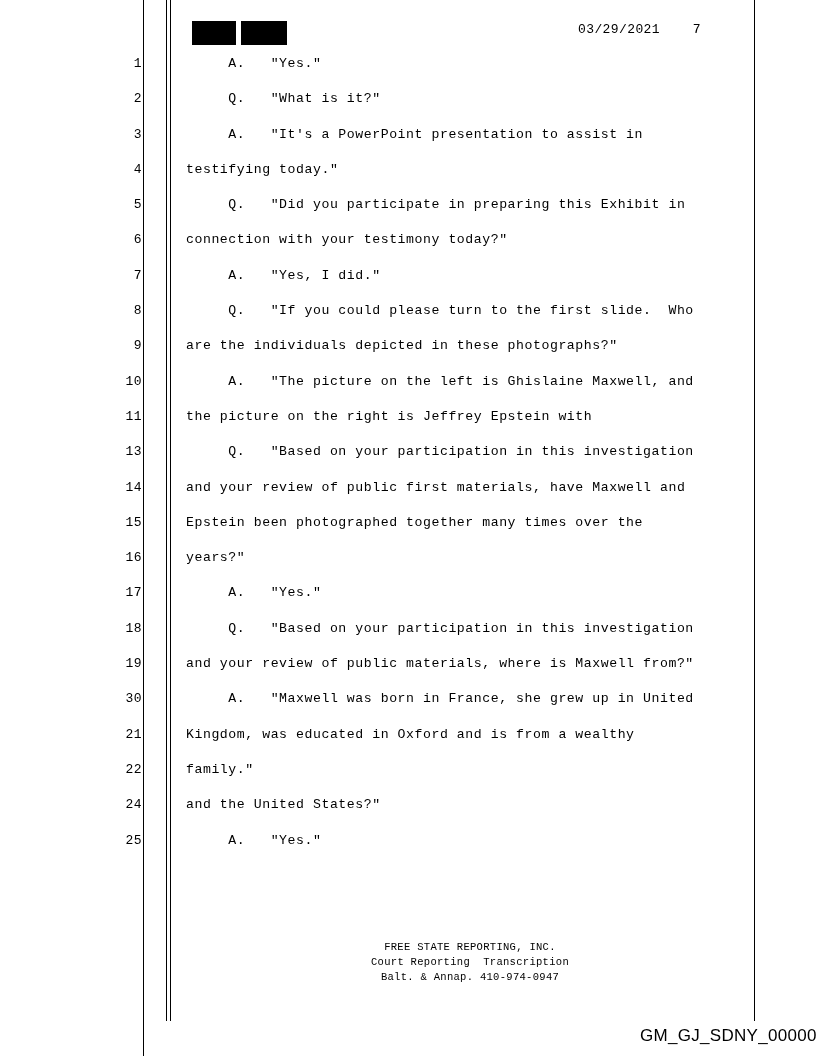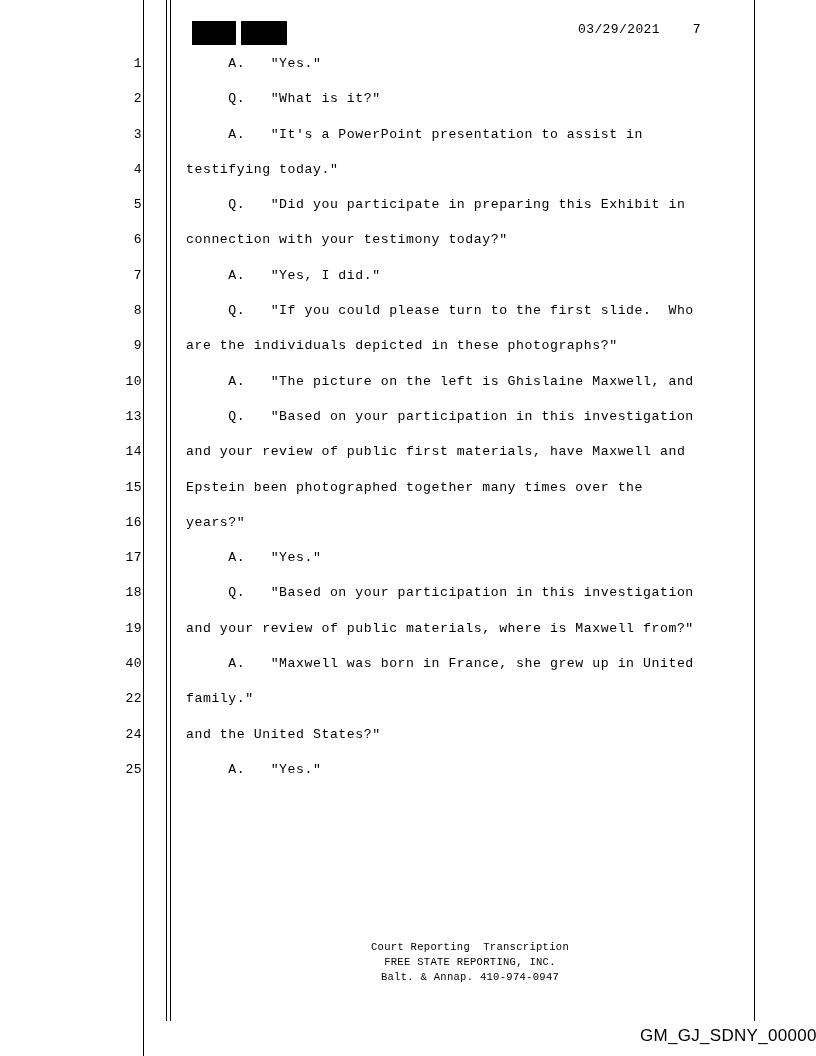--- a/index.html
+++ b/index.html
@@ -175,20 +175,24 @@
       </div>
     <div class="line">
         <span class="line-no">9</span>
         <span class="line-text">are the individuals depicted in these photographs?"</span>
       </div>
     <div class="line">
         <span class="line-no">10</span>
         <span class="line-text">     A.   "The picture on the left is Ghislaine Maxwell, and</span>
       </div>
     <div class="line">
+        <span class="line-no">11</span>
+        <span class="line-text">the picture on the right is Jeffrey Epstein with</span>
+      </div>
+    <div class="line">
         <span class="line-no">13</span>
         <span class="line-text">     Q.   "Based on your participation in this investigation</span>
       </div>
     <div class="line">
         <span class="line-no">14</span>
         <span class="line-text">and your review of public first materials, have Maxwell and</span>
       </div>
     <div class="line">
         <span class="line-no">15</span>
         <span class="line-text">Epstein been photographed together many times over the</span>
@@ -203,38 +207,42 @@
       </div>
     <div class="line">
         <span class="line-no">18</span>
         <span class="line-text">     Q.   "Based on your participation in this investigation</span>
       </div>
     <div class="line">
         <span class="line-no">19</span>
         <span class="line-text">and your review of public materials, where is Maxwell from?"</span>
       </div>
     <div class="line">
-        <span class="line-no">40</span>
+        <span class="line-no">30</span>
         <span class="line-text">     A.   "Maxwell was born in France, she grew up in United</span>
+      </div>
+    <div class="line">
+        <span class="line-no">21</span>
+        <span class="line-text">Kingdom, was educated in Oxford and is from a wealthy</span>
       </div>
     <div class="line">
         <span class="line-no">22</span>
         <span class="line-text">family."</span>
       </div>
     <div class="line">
         <span class="line-no">24</span>
         <span class="line-text">and the United States?"</span>
       </div>
     <div class="line">
         <span class="line-no">25</span>
         <span class="line-text">     A.   "Yes."</span>
       </div>
   </div>
 
   <div class="footer">
+    <div>FREE STATE REPORTING, INC.</div>
     <div>Court Reporting  Transcription</div>
-    <div>FREE STATE REPORTING, INC.</div>
     <div>Balt. &amp; Annap. 410-974-0947</div>
   </div>
 
   <div class="bates">GM_GJ_SDNY_00000229</div>
 
 </div>
 
 </body></html>

